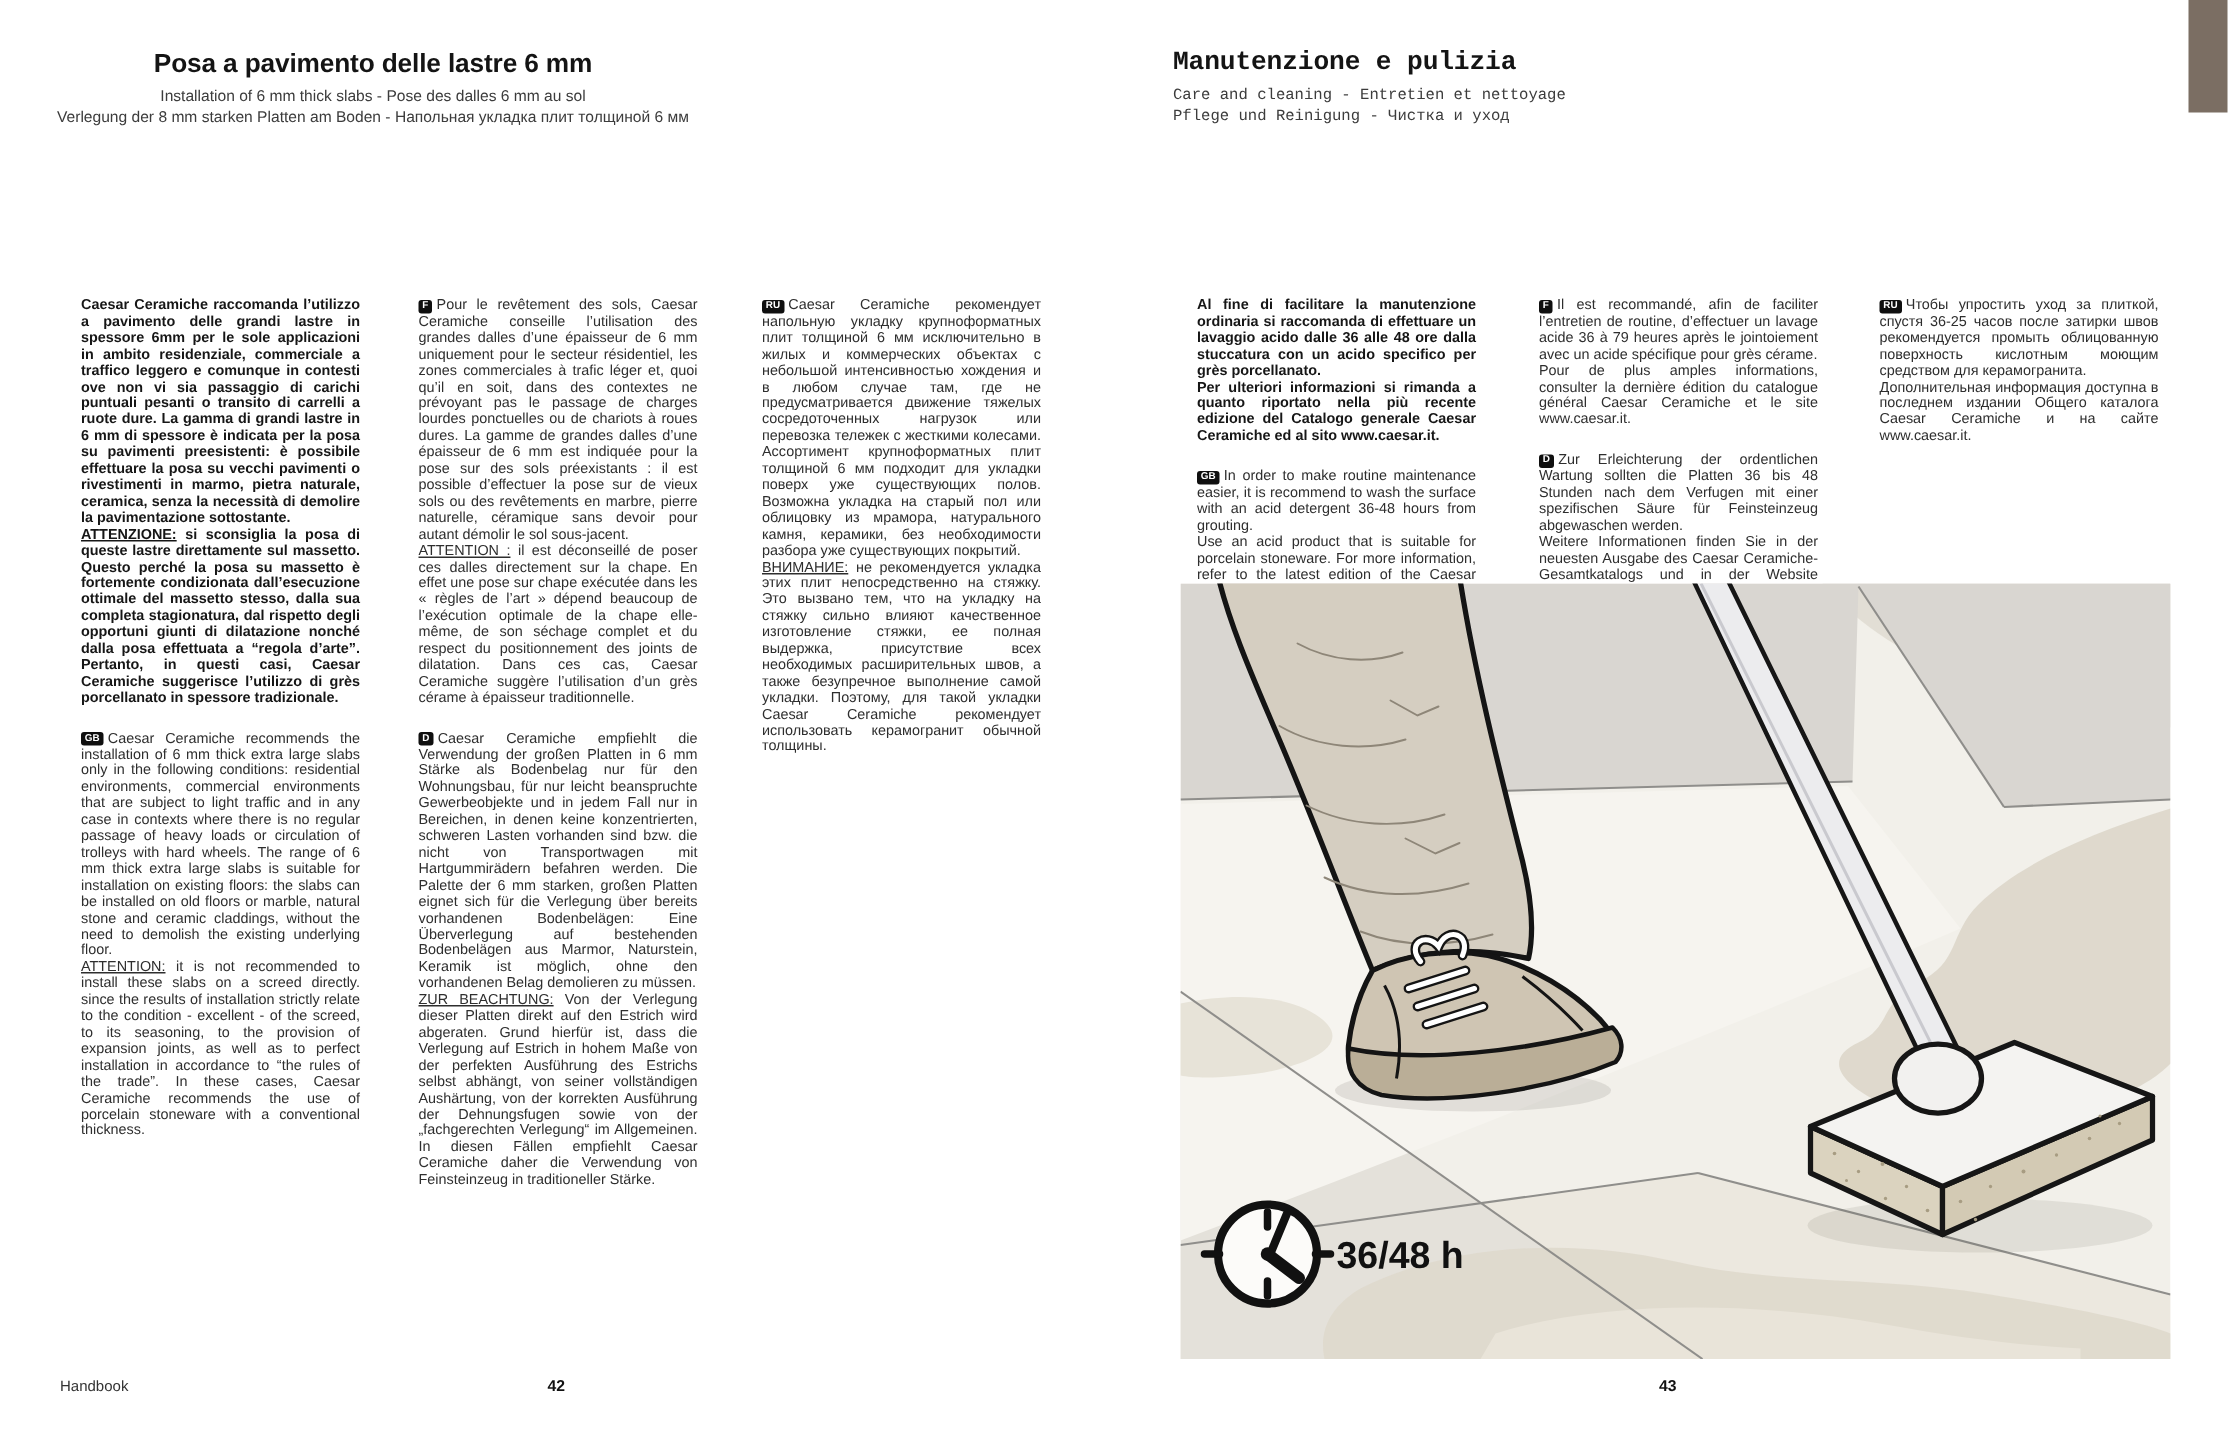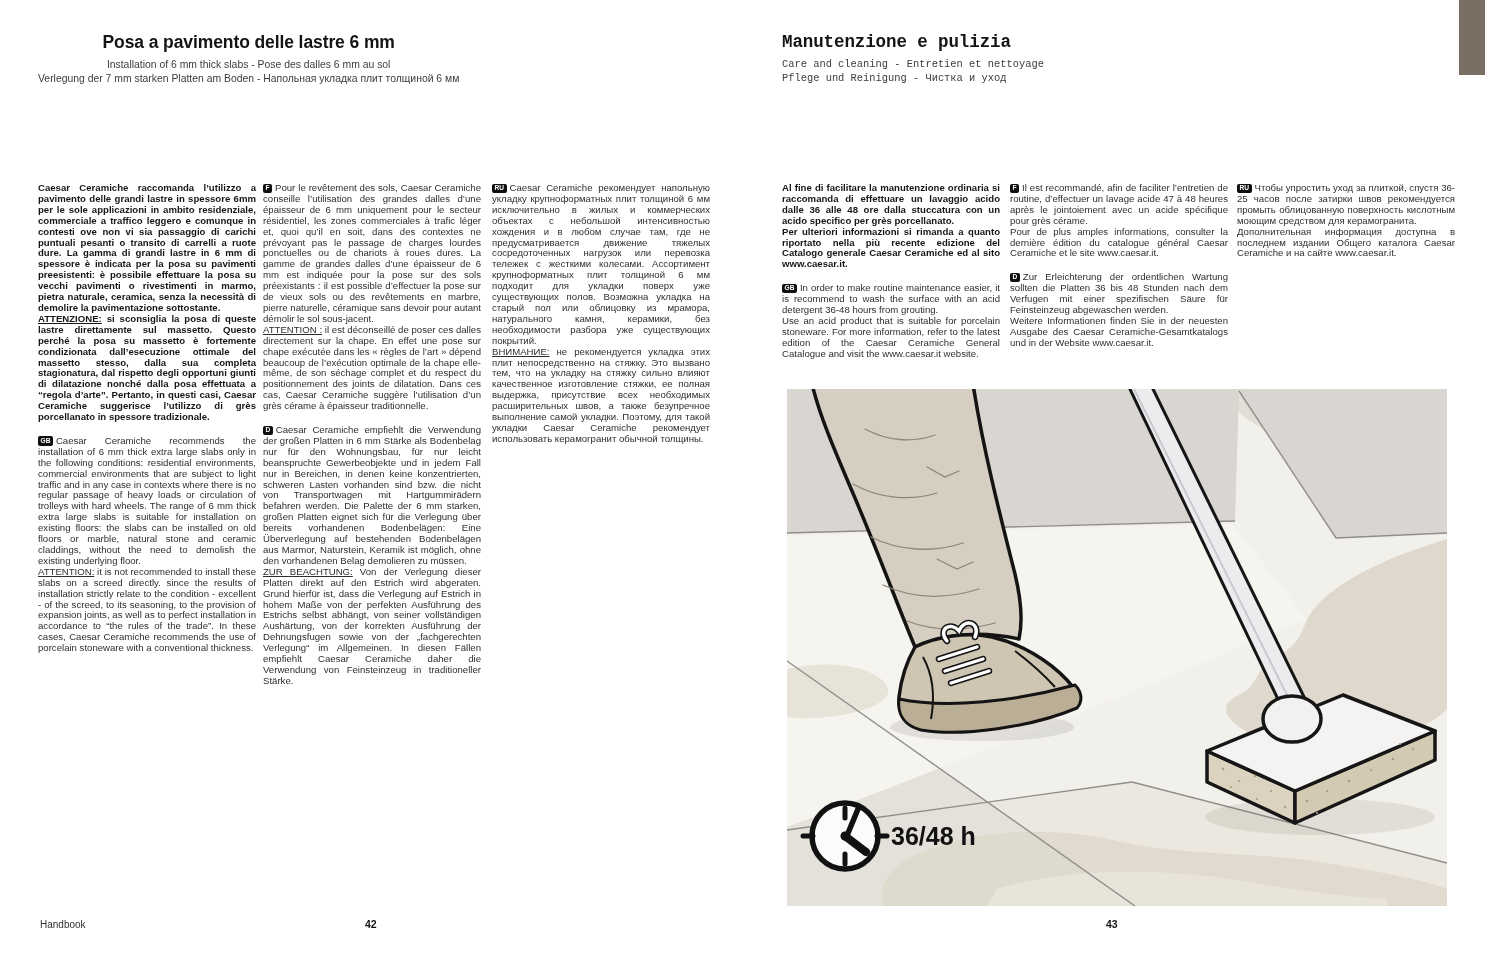--- a/index.html
+++ b/index.html
@@ -11,21 +11,21 @@
   .corner-tab{position:absolute;top:0;right:0;width:26px;height:75px;background:#7b6e63;}
   .page-head{position:absolute;top:32px;}
   .page-head.left{left:38px;text-align:center;}
   .page-head.right{left:782px;font-family:Liberation Mono, monospace;}
   .title{font-size:17.5px;font-weight:700;color:#141414;letter-spacing:-0.1px;line-height:1.15;}
   .subtitle{font-size:10.4px;line-height:13.4px;color:#3c3c3c;margin-top:6px;}
   .col{position:absolute;top:183px;width:218px;font-size:9.6px;line-height:10.9px;
        text-align:justify;color:#2e2e2e;}
   .c1l{left:38px;}.c2l{left:263px;}.c3l{left:492px;}
   .c1r{left:782px;}.c2r{left:1010px;}.c3r{left:1237px;}
-  .block{margin:0;}
+  .block{margin:16px;}
   .block + .block{margin-top:13px;}
   .bold-txt{font-weight:700;color:#161616;}
   .badge{display:inline-block;background:#0f0f0f;color:#ffffff;font-weight:700;
          font-size:6.6px;line-height:1;padding:1.5px 2.5px 1px;border-radius:2px;
          position:relative;top:-1px;margin-right:3px;}
   .u{text-decoration:underline;}
   .illus{position:absolute;left:787px;top:389px;width:540px;height:517px;}
   .footer-brand{position:absolute;left:40px;top:919px;font-size:10px;color:#333;}
   .pagenum{position:absolute;top:918px;font-size:10.5px;font-weight:700;color:#111;}
   .pn-left{left:365px;}
@@ -33,21 +33,21 @@
 </style>
 </head>
 <body>
 
 <div class="corner-tab"></div>
 
 <div class="page-head left">
   <div class="title">Posa a pavimento delle lastre 6 mm</div>
   <div class="subtitle">
     <div>Installation of 6 mm thick slabs - Pose des dalles 6 mm au sol</div>
-    <div>Verlegung der 7 mm starken Platten am Boden - Напольная укладка плит толщиной 6 мм</div>
+    <div>Verlegung der 8 mm starken Platten am Boden - Напольная укладка плит толщиной 6 мм</div>
   </div>
 </div>
 
 <div class="page-head right">
   <div class="title">Manutenzione e pulizia</div>
   <div class="subtitle">
     <div>Care and cleaning - Entretien et nettoyage</div>
     <div>Pflege und Reinigung - Чистка и уход</div>
   </div>
 </div>
@@ -87,21 +87,21 @@
     <div>Per ulteriori informazioni si rimanda a quanto riportato nella più recente edizione del Catalogo generale Caesar Ceramiche ed al sito www.caesar.it.</div>
   </div>
   <div class="block">
     <div><span class="badge">GB</span><span>In order to make routine maintenance easier, it is recommend to wash the surface with an acid detergent 36-48 hours from grouting.</span></div>
     <div>Use an acid product that is suitable for porcelain stoneware. For more information, refer to the latest edition of the Caesar Ceramiche General Catalogue and visit the www.caesar.it website.</div>
   </div>
 </div>
 
 <div class="col c2r">
   <div class="block">
-    <div><span class="badge">F</span><span>Il est recommandé, afin de faciliter l’entretien de routine, d’effectuer un lavage acide 47 à 48 heures après le jointoiement avec un acide spécifique pour grès cérame.</span></div>
+    <div><span class="badge">F</span><span>Il est recommandé, afin de faciliter l’entretien de routine, d’effectuer un lavage acide 36 à 79 heures après le jointoiement avec un acide spécifique pour grès cérame.</span></div>
     <div>Pour de plus amples informations, consulter la dernière édition du catalogue général Caesar Ceramiche et le site www.caesar.it.</div>
   </div>
   <div class="block">
     <div><span class="badge">D</span><span>Zur Erleichterung der ordentlichen Wartung sollten die Platten 36 bis 48 Stunden nach dem Verfugen mit einer spezifischen Säure für Feinsteinzeug abgewaschen werden.</span></div>
     <div>Weitere Informationen finden Sie in der neuesten Ausgabe des Caesar Ceramiche-Gesamtkatalogs und in der Website www.caesar.it.</div>
   </div>
 </div>
 
 <div class="col c3r">
   <div class="block">

